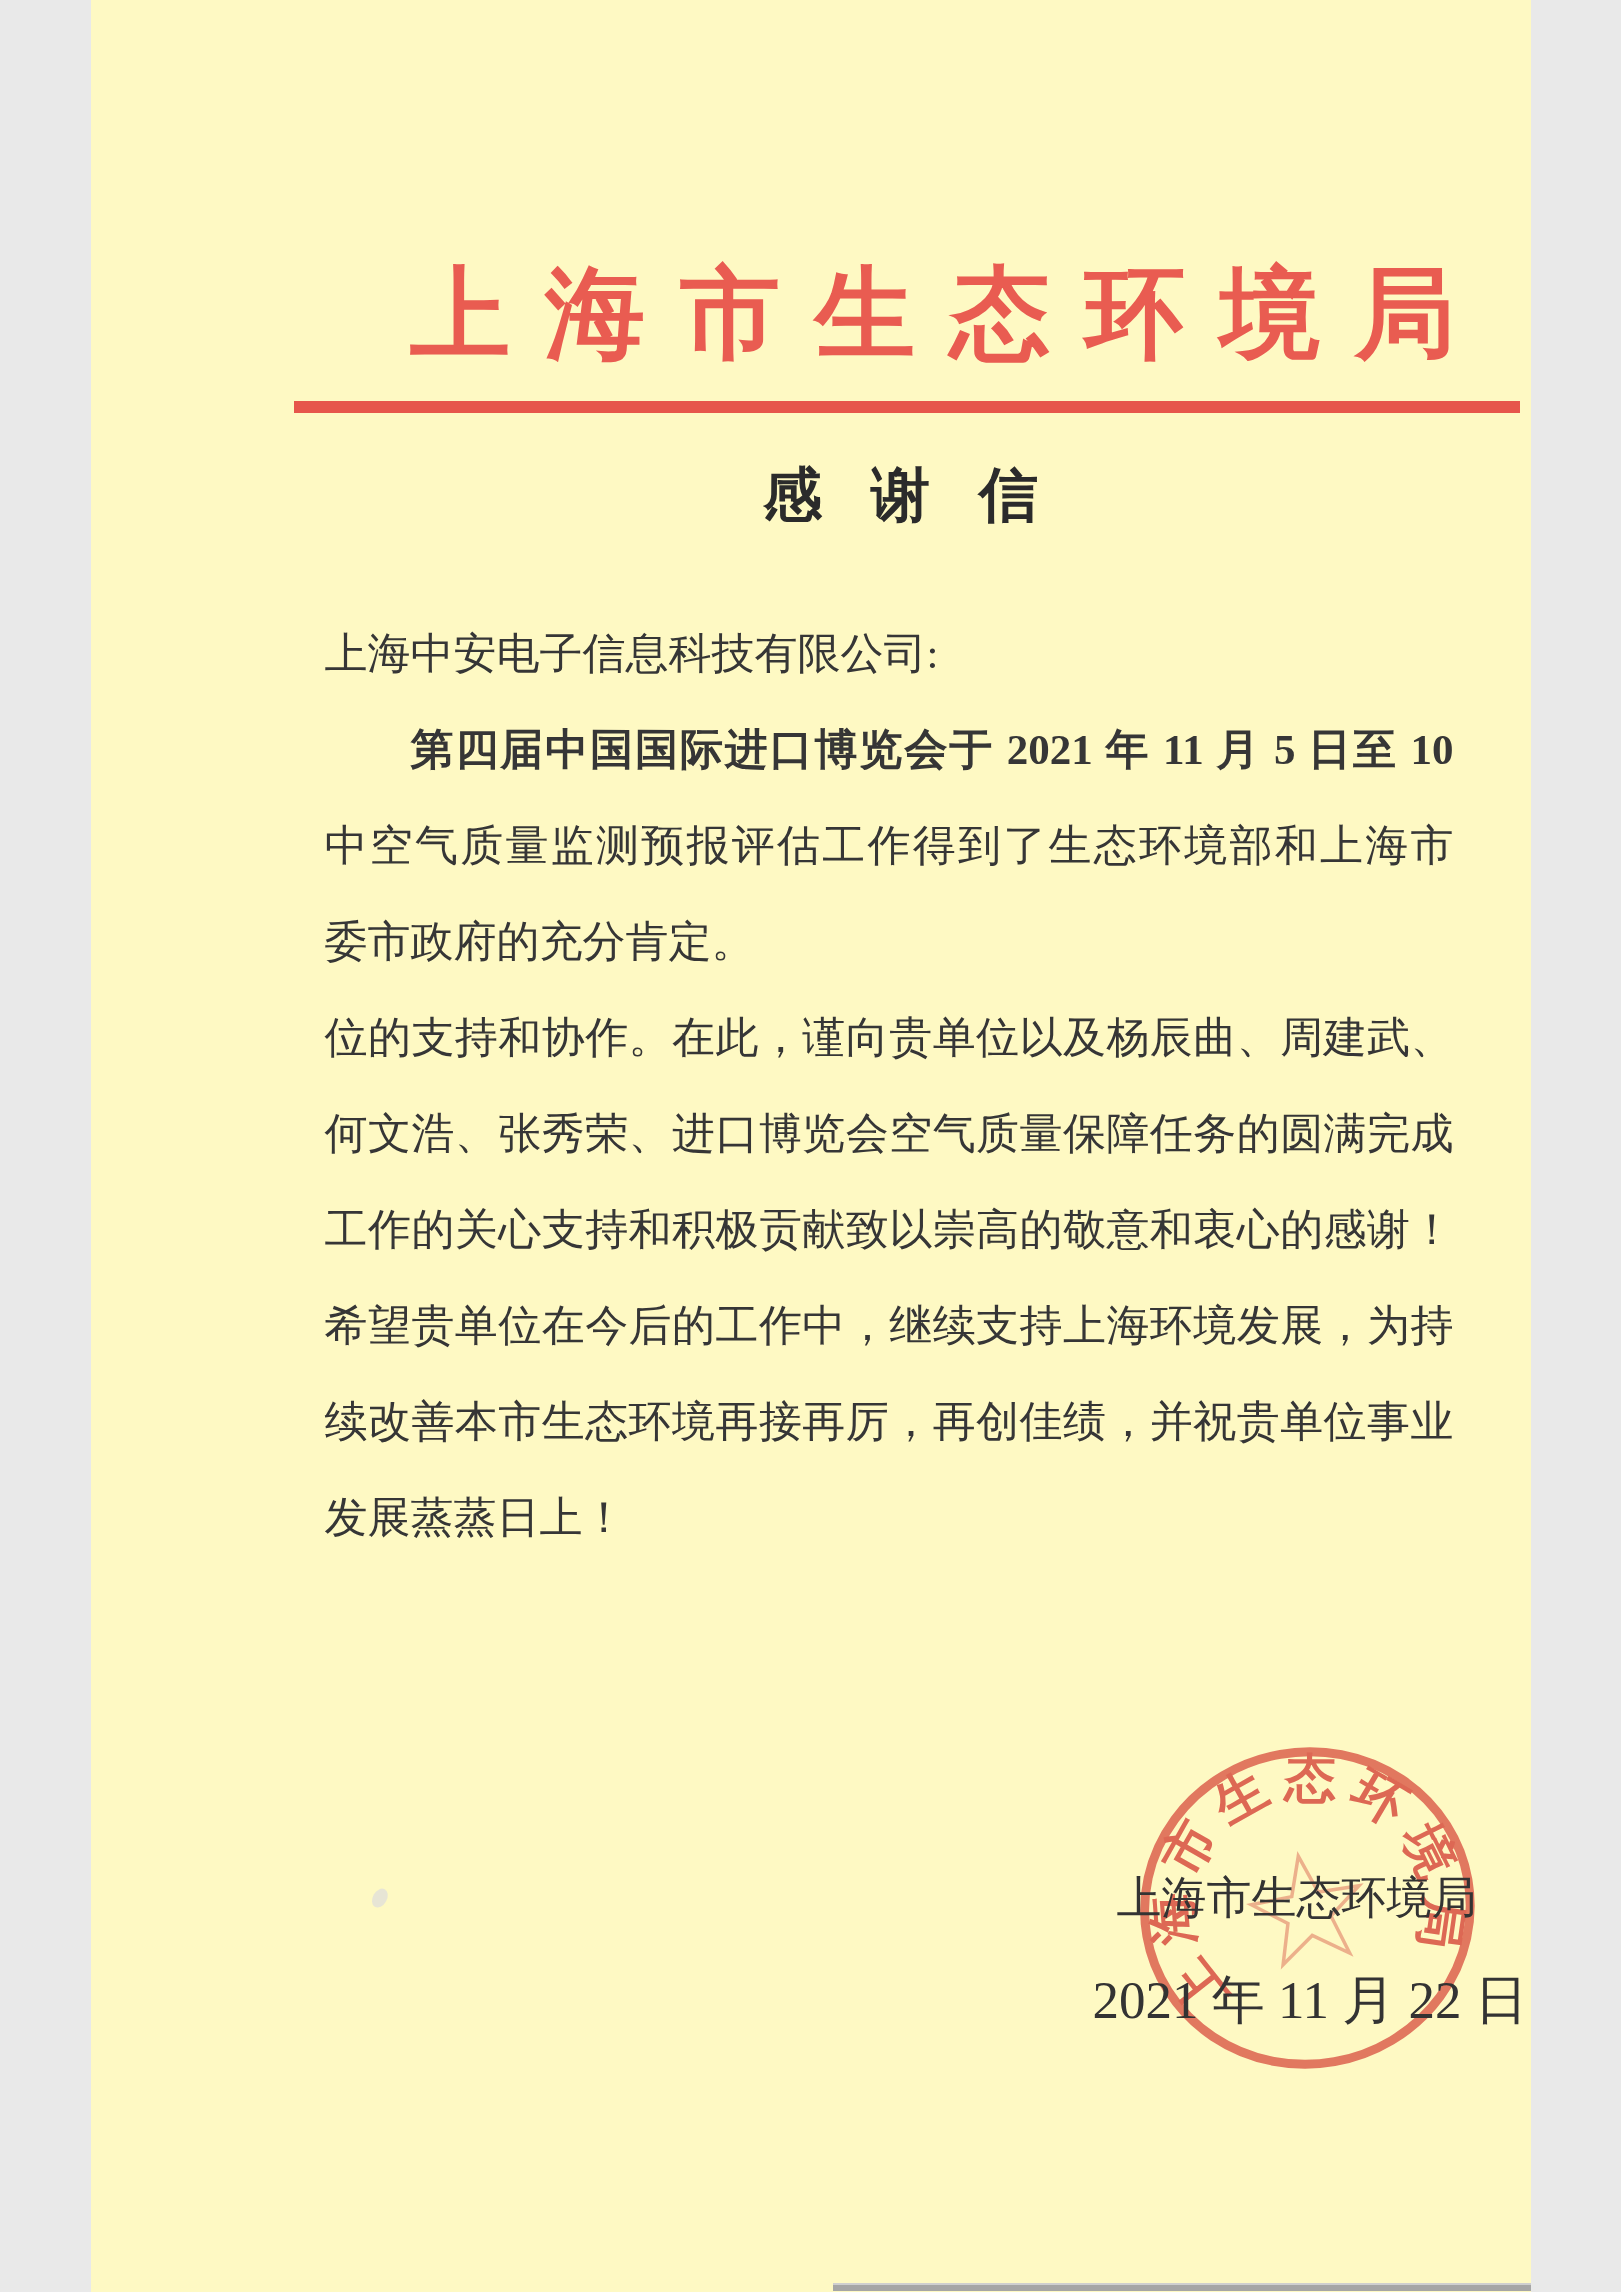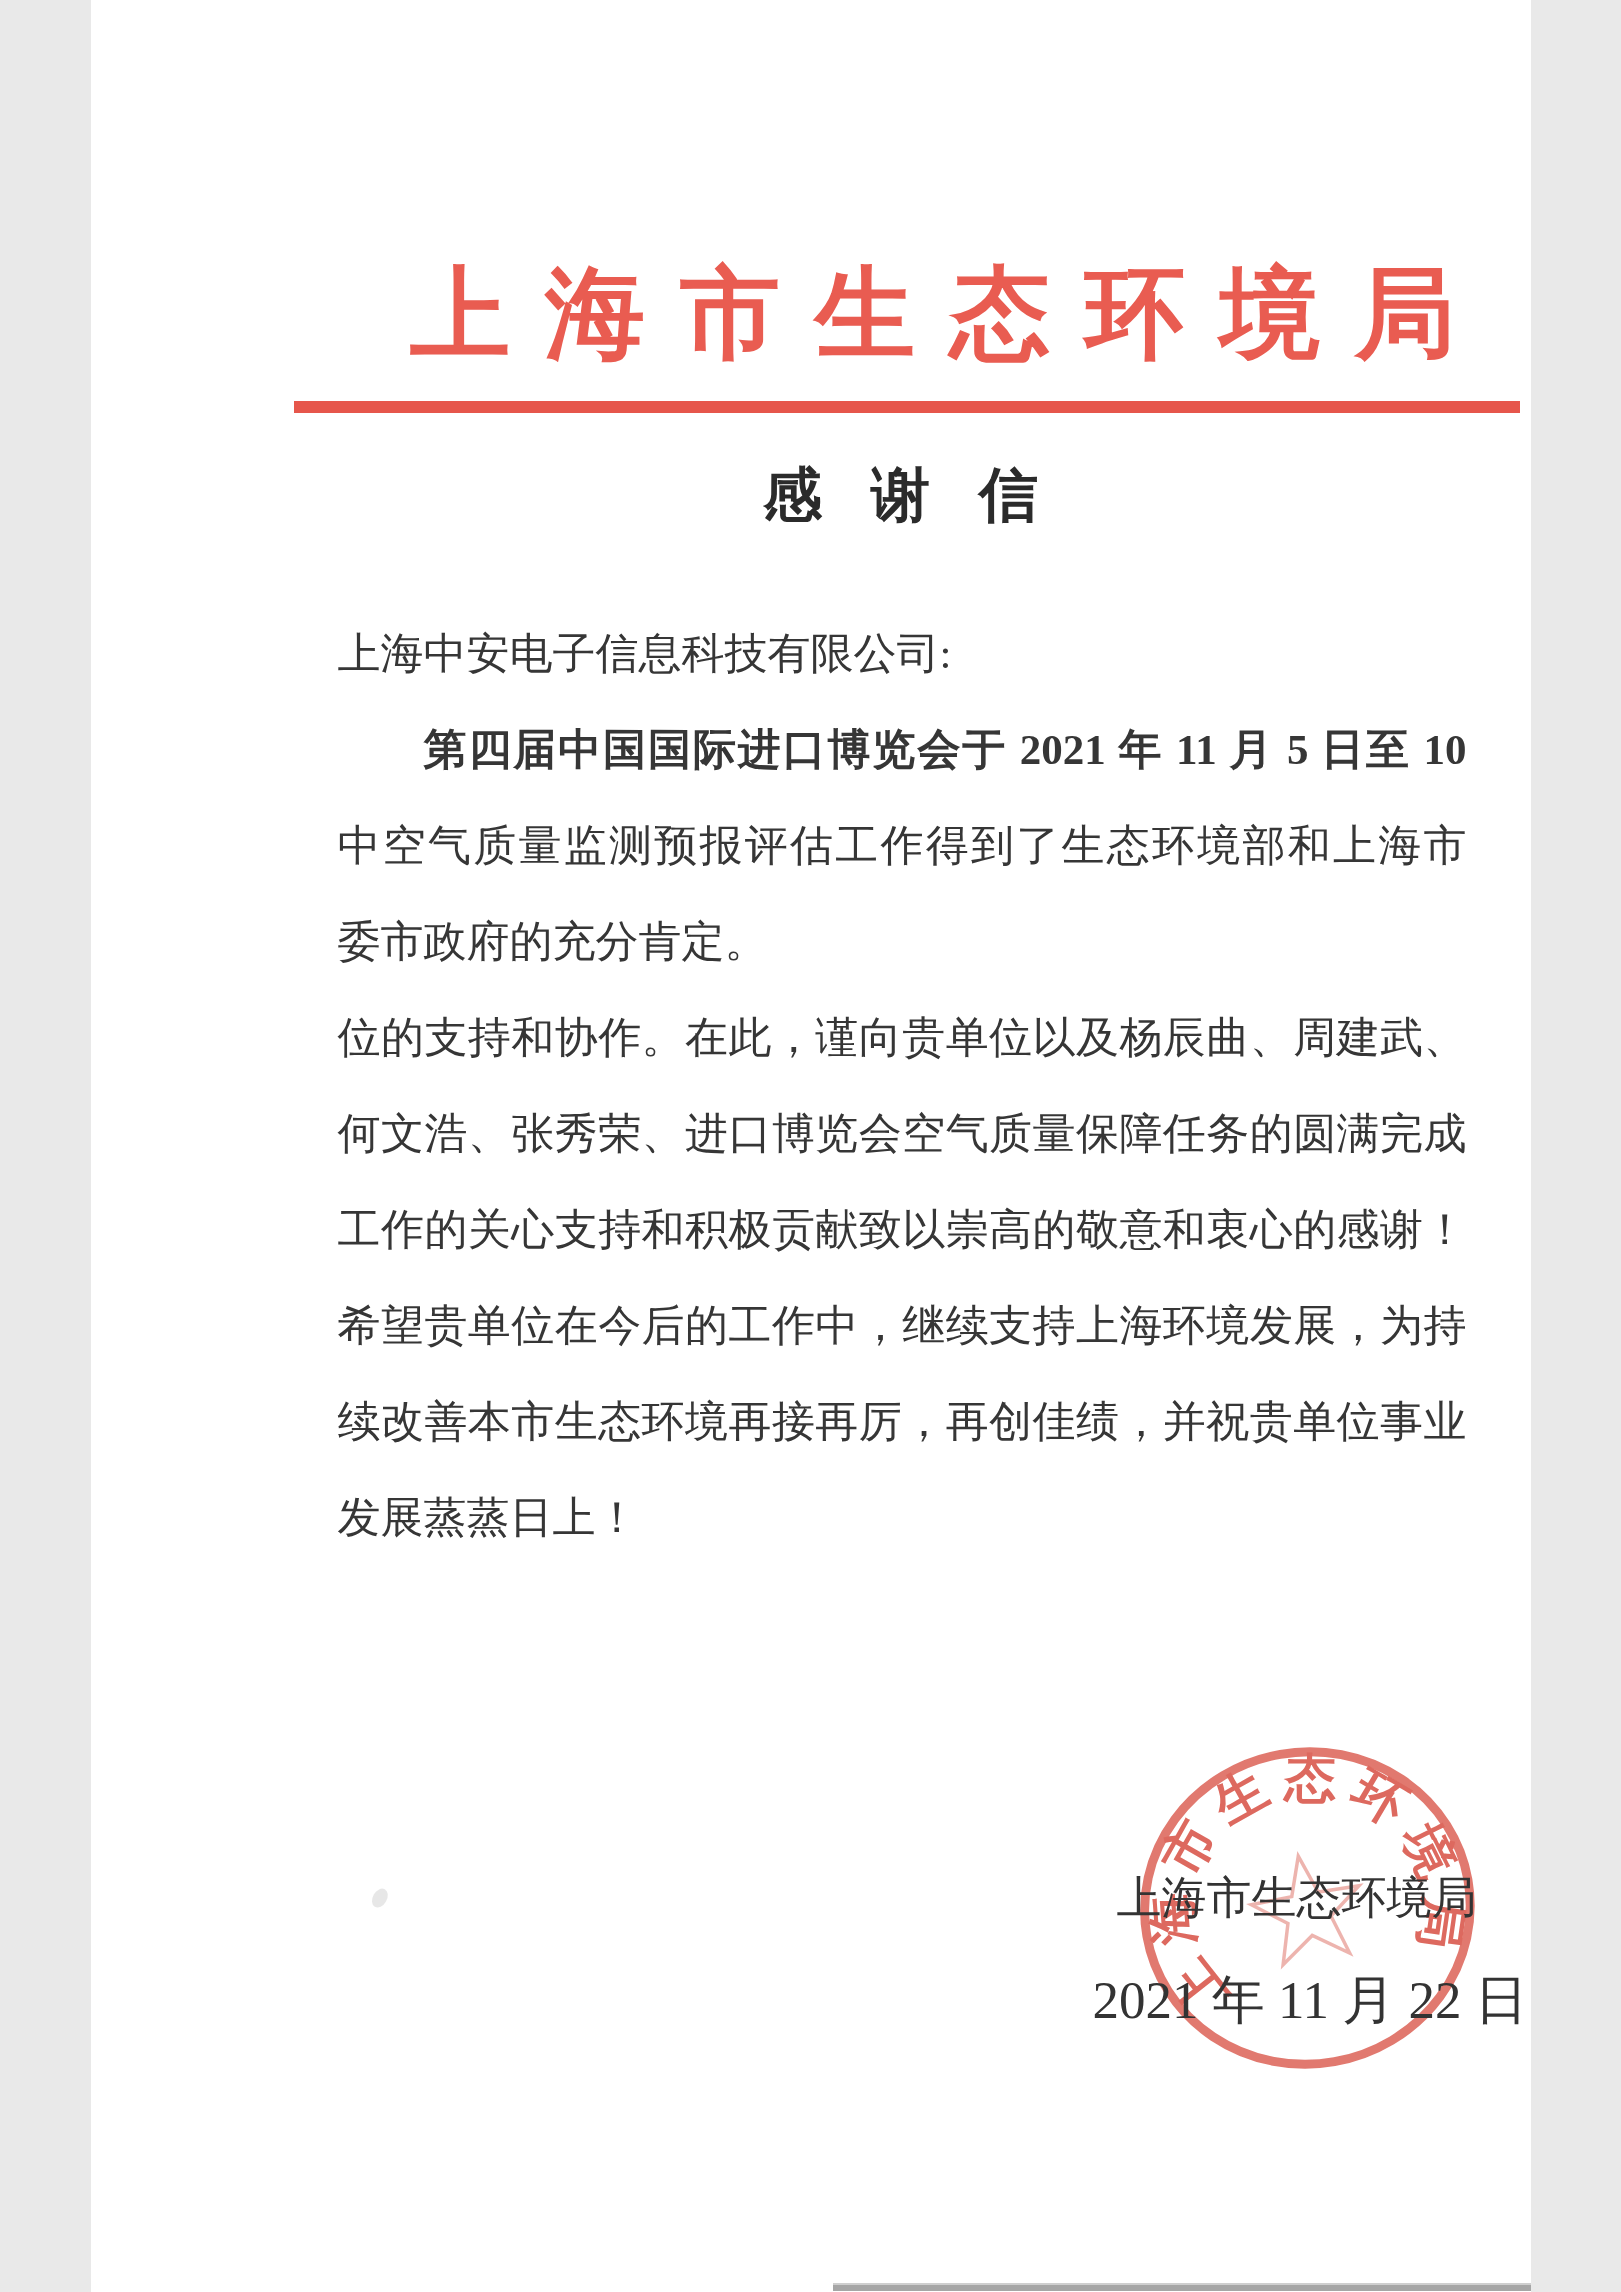--- a/index.html
+++ b/index.html
@@ -1,20 +1,20 @@
 <!DOCTYPE html>
 <html><head>
 <meta charset="utf-8">
 <style>
   html,body { margin:0; padding:0; background:#e9e9e9; }
   .page {
     position:relative;
     width:1440px; height:2293px;
     margin:0 auto;
-    background:#ffffff;
+    background:#fef9c3;
     overflow:hidden;
     font-family:"Liberation Serif","DejaVu Serif",serif;
   }
 
   
   .agency-head {
     position:absolute; top:261px; left:0; width:1621px;
     height:108px; line-height:108px;
     text-align:center; padding-left:98px; box-sizing:border-box;
     font-size:100px; font-weight:700;
@@ -34,21 +34,21 @@
     height:65px; line-height:65px;
     text-align:center; padding-left:48px; box-sizing:border-box;
     font-size:59px; font-weight:700;
     letter-spacing:49px;
     color:#2b2b2b;
     white-space:nowrap;
   }
 
   
   .letter-body {
-    position:absolute; top:606px; left:247px;
+    position:absolute; top:606px; left:234px;
     width:1129px;
     font-size:43px; color:#363636;
   }
   .line {
     height:96px; line-height:96px;
     text-align:justify; text-align-last:justify;
   }
   .line.end  { text-align:left; text-align-last:left; }
   .line.indent { text-indent:86px;font-weight:bold; }
 

